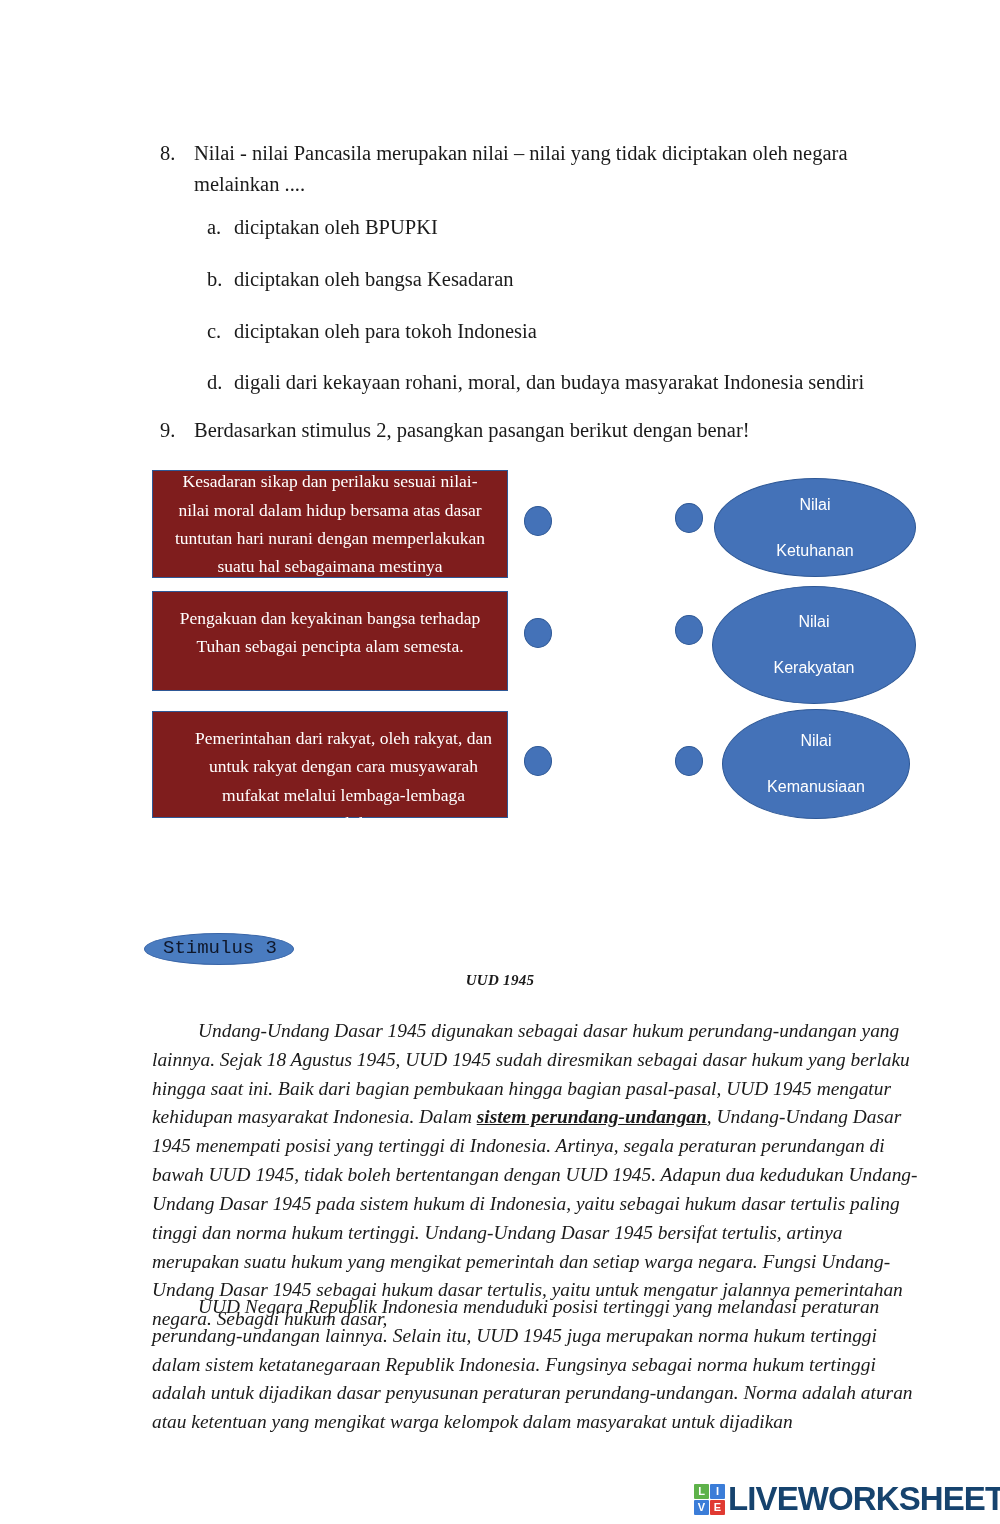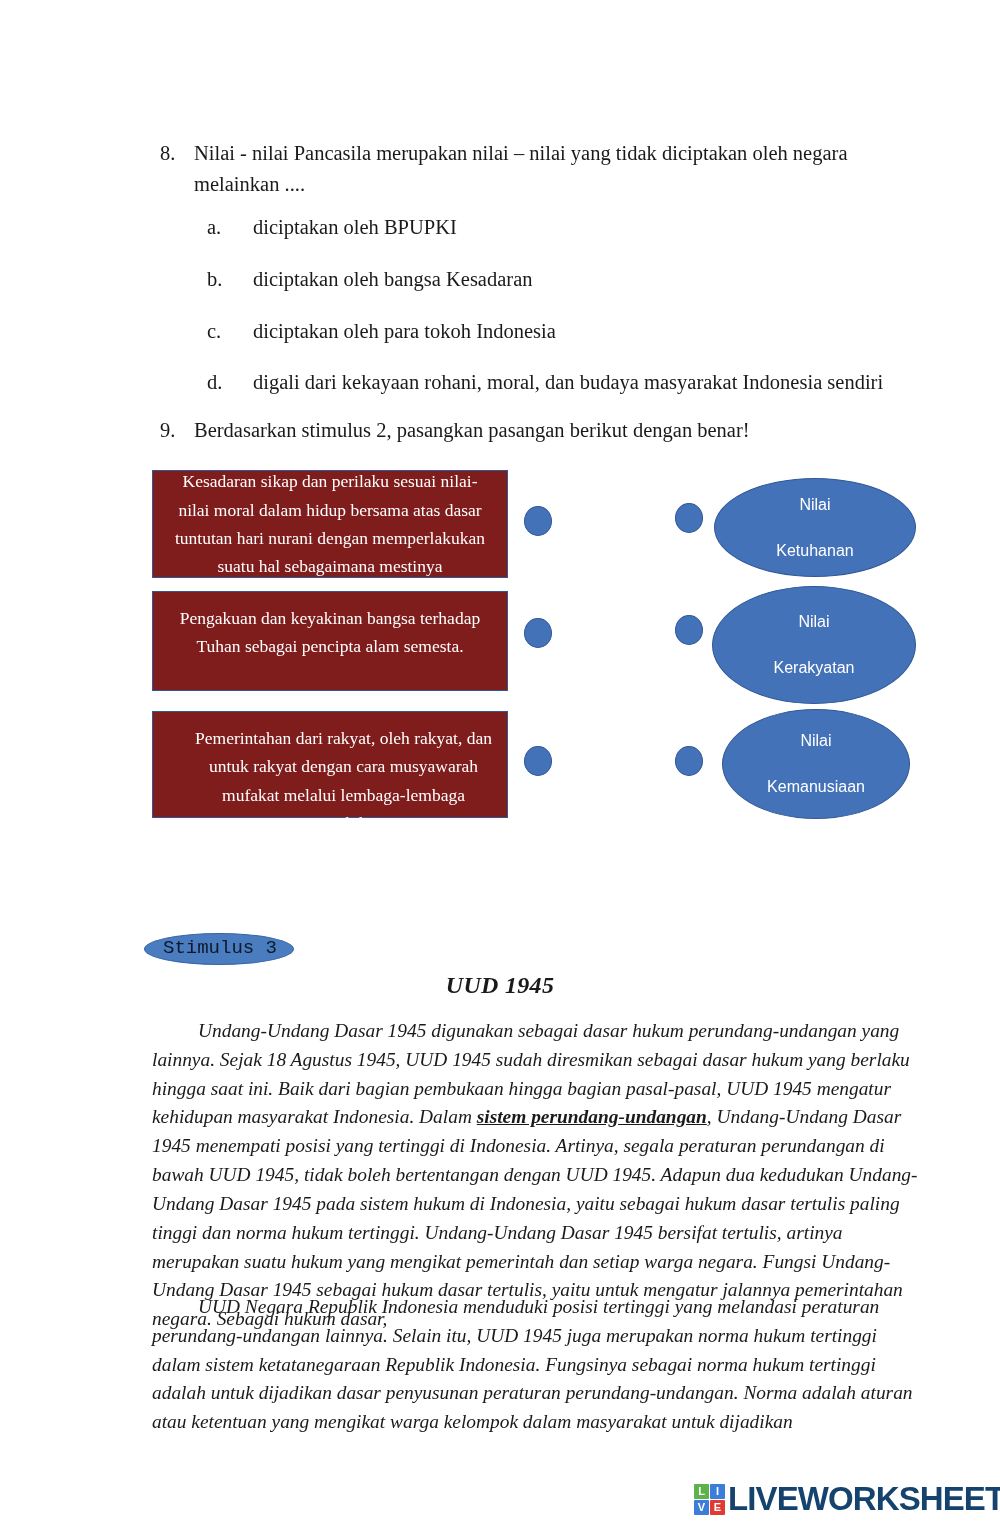--- a/index.html
+++ b/index.html
@@ -49,21 +49,21 @@
   .option {
     display: flex;
     font-size: 20.5px;
     line-height: 1.5;
     margin-bottom: 21px;
   }
   .opt-letter {
     width: 27px;
     flex: 0 0 27px;
   }
-  .opt-text { flex: 1; margin-left: 19px; }
+  .opt-text { flex: 1; }
 
   
   .match-area {
     position: absolute;
     left: 0;
     top: 0;
     width: 1000px;
     height: 1524px;
     pointer-events: none;
   }
@@ -136,21 +136,21 @@
     white-space: nowrap;
   }
 
   
   .passage-title {
     position: absolute;
     left: 0;
     top: 972px;
     width: 1000px;
     text-align: center;
-    font-size: 24px;
+    font-size: 15px;
     font-weight: bold;
     font-style: italic;
     letter-spacing: 0.3px;
   }
   .passage {
     position: absolute;
     left: 152px;
     width: 776px;
     font-size: 19.4px;
     font-style: italic;

